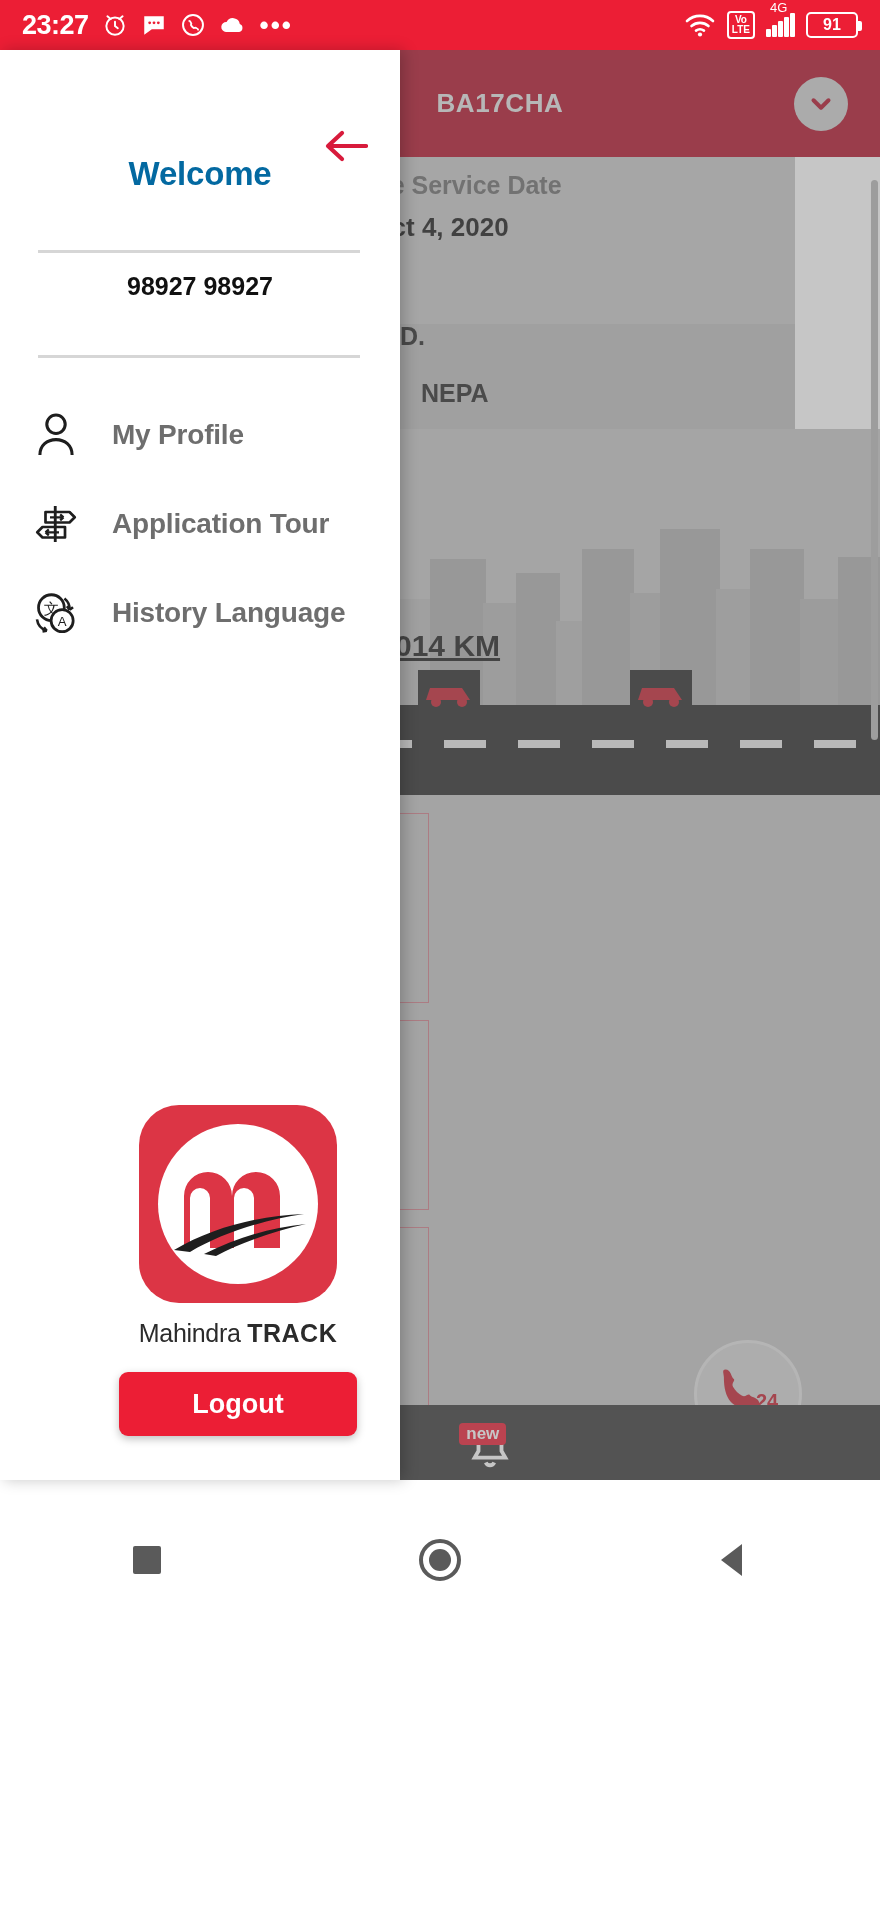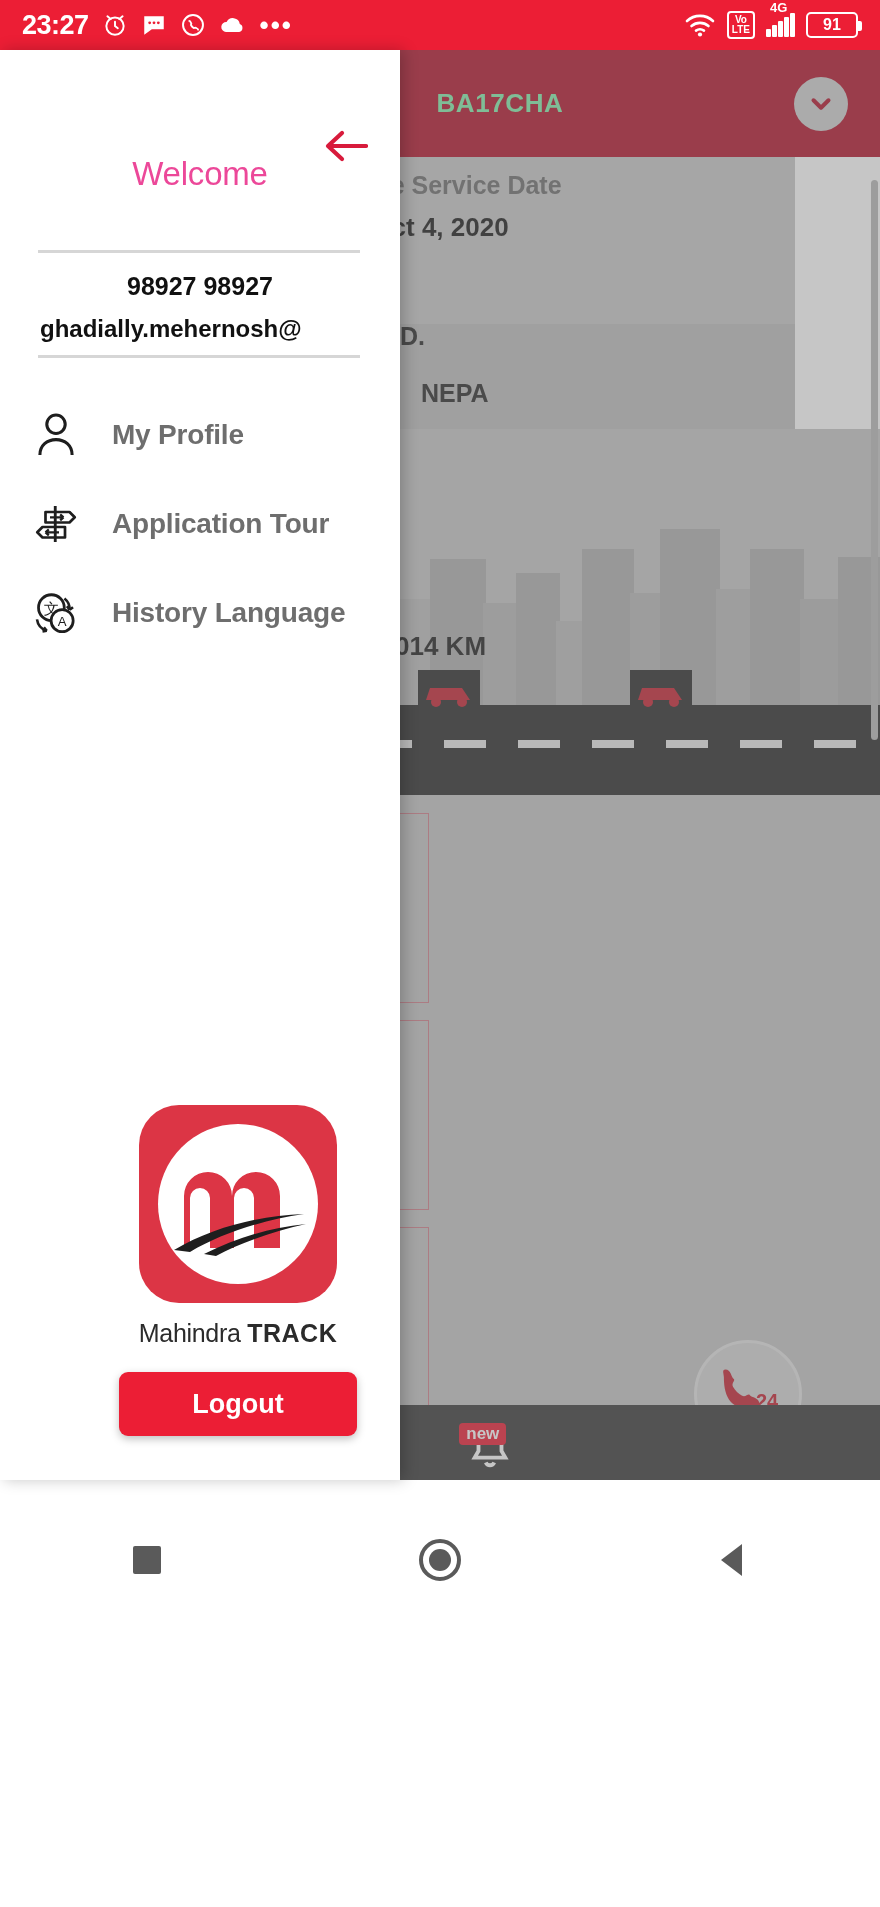--- a/index.html
+++ b/index.html
@@ -29,21 +29,21 @@
   #status-clock { font-size: 27px; font-weight: bold; letter-spacing: -0.5px; }
   #status-right { margin-left: auto; display: flex; align-items: center; gap: 11px; }
   .sb-ico { display: block; }
   .sb-dots { font-size: 26px; line-height: 10px; letter-spacing: 2px; font-weight: bold; }
   .volte-box {
     border: 2px solid #fff; border-radius: 4px;
     font-size: 10px; font-weight: bold; line-height: 10px;
     padding: 2px 3px; text-align: center; color: #fff;
   }
   .sig-wrap { display: flex; align-items: flex-end; gap: 1px; position: relative; }
-  .sig-4g { font-size: 13px; font-weight: bold; position: absolute; top: -13px; left: 4px; }
+  .sig-4g { font-size: 13px; font-weight: normal; position: absolute; top: -13px; left: 4px; }
   .bar { width: 5px; background: #fff; border-radius: 1px; }
   .battery {
     border: 2px solid #fff; border-radius: 5px;
     width: 52px; height: 26px;
     display: flex; align-items: center; justify-content: center;
     font-size: 16px; font-weight: bold; color: #fff; position: relative;
   }
   .battery:after {
     content: ""; position: absolute; right: -6px; top: 7px;
     width: 4px; height: 10px; background: #fff; border-radius: 0 2px 2px 0;
@@ -55,21 +55,21 @@
     width: 880px; height: 1430px;
     background: #ffffff;
     overflow: hidden;
   }
   #app-header {
     position: absolute; left: 0; top: 0; width: 880px; height: 107px;
     background: #B3132B;
     display: flex; align-items: center; justify-content: center;
   }
   #vehicle-reg {
-    color: #86efac; font-size: 26px; font-weight: bold; letter-spacing: 0.6px;
+    color: #e5e5e5; font-size: 26px; font-weight: bold; letter-spacing: 0.6px;
     margin-left: 120px;
   }
   #reg-dropdown {
     position: absolute; right: 32px; top: 27px;
     width: 54px; height: 54px; border-radius: 50%;
     background: #d0d0d0;
     display: flex; align-items: center; justify-content: center;
   }
   #service-card {
     position: absolute; left: 85px; top: 107px;
@@ -88,22 +88,22 @@
   #txt-nepa { left: 421px; top: 329px; }
 
   
   #city-band {
     position: absolute; left: 0; top: 379px; width: 880px; height: 290px;
     background: #c6c6c6; overflow: hidden;
   }
   .bldg { position: absolute; bottom: 0; background: #b0b0b0; }
   .ant { position: absolute; width: 3px; background: #b8b8b8; }
   .km-text {
-    position: absolute; font-size: 26px; font-weight: bold; color: #1f1f1f;
-    text-align: right; line-height: 34px;
+    position: absolute; font-size: 30px; font-weight: bold; color: #1f1f1f;
+    text-align: right; line-height: 34px; text-decoration: underline;
   }
   #km-left { left: 395px; top: 200px; }
   #km-right { left: 610px; top: 185px; width: 110px; }
   #road {
     position: absolute; left: 0; top: 655px; width: 880px; height: 90px;
     background: #2c2c2c;
   }
   .car { position: absolute; width: 62px; height: 42px; }
   #road-dash {
     position: absolute; left: 0; top: 690px; width: 880px; height: 8px;
@@ -154,21 +154,21 @@
     z-index: 20;
   }
   #back-arrow {
     position: absolute; left: 322px; top: 72px;
     width: 48px; height: 48px;
     display: flex; align-items: center; justify-content: center;
   }
   #welcome-block {
     position: absolute; left: 0; top: 105px; width: 400px; text-align: center;
   }
-  #welcome-title { font-size: 33px; font-weight: normal; color: #ec4899; letter-spacing: -0.2px; }
+  #welcome-title { font-size: 33px; font-weight: bold; color: #0369a1; letter-spacing: -0.2px; }
   #welcome-name { font-size: 31px; font-weight: bold; color: #818181; margin-top: 8px; }
   .divider { position: absolute; left: 38px; width: 322px; height: 3px; background: #d6d6d6; }
   #div-top { top: 200px; }
   #div-bottom { top: 305px; }
   #phone-text {
     position: absolute; left: 0; top: 222px; width: 400px; text-align: center;
     font-size: 25px; font-weight: bold; color: #111;
   }
   #email-text {
     position: absolute; left: 40px; top: 265px;
@@ -400,21 +400,20 @@
         <path d="M18 5 L4 18 L18 31" fill="none" stroke="#D81B3C" stroke-width="4.2" stroke-linecap="round" stroke-linejoin="round"></path>
       </svg>
     </div>
 
     <div id="welcome-block">
       <div id="welcome-title">Welcome</div>
     </div>
 
     <div class="divider" id="div-top"></div>
     <div id="phone-text">98927 98927</div>
-    <div id="email-text">ghadially.mehernosh@</div>
     <div class="divider" id="div-bottom"></div>
 
     <div id="menu-list">
 
       <div class="menu-item">
         <span class="menu-icon">
           <svg width="40" height="46" viewBox="0 0 26 30">
             <circle cx="13" cy="8" r="6" fill="none" stroke="#1e1e1e" stroke-width="2"></circle>
             <path d="M2.5 28 c0 -6.2 4.7 -10 10.5 -10 s10.5 3.8 10.5 10" fill="none" stroke="#1e1e1e" stroke-width="2"></path>
           </svg>

